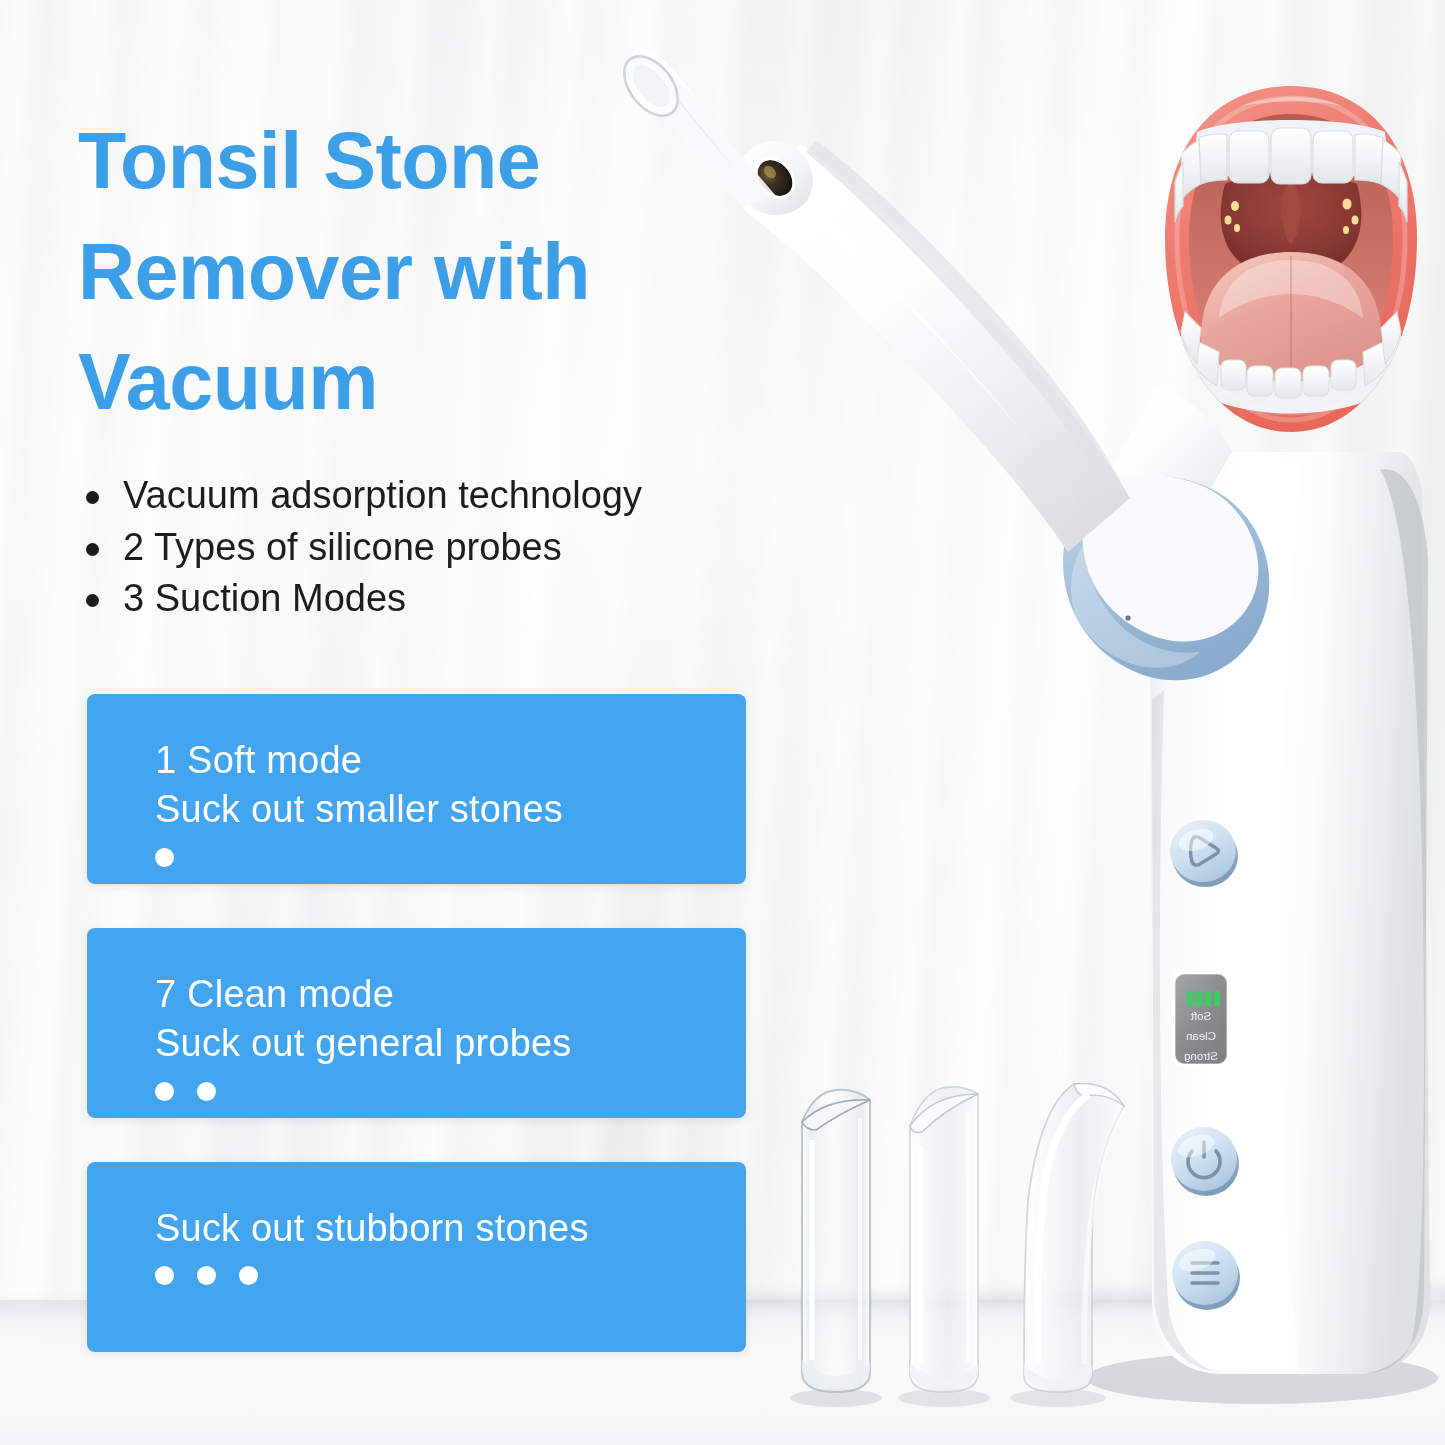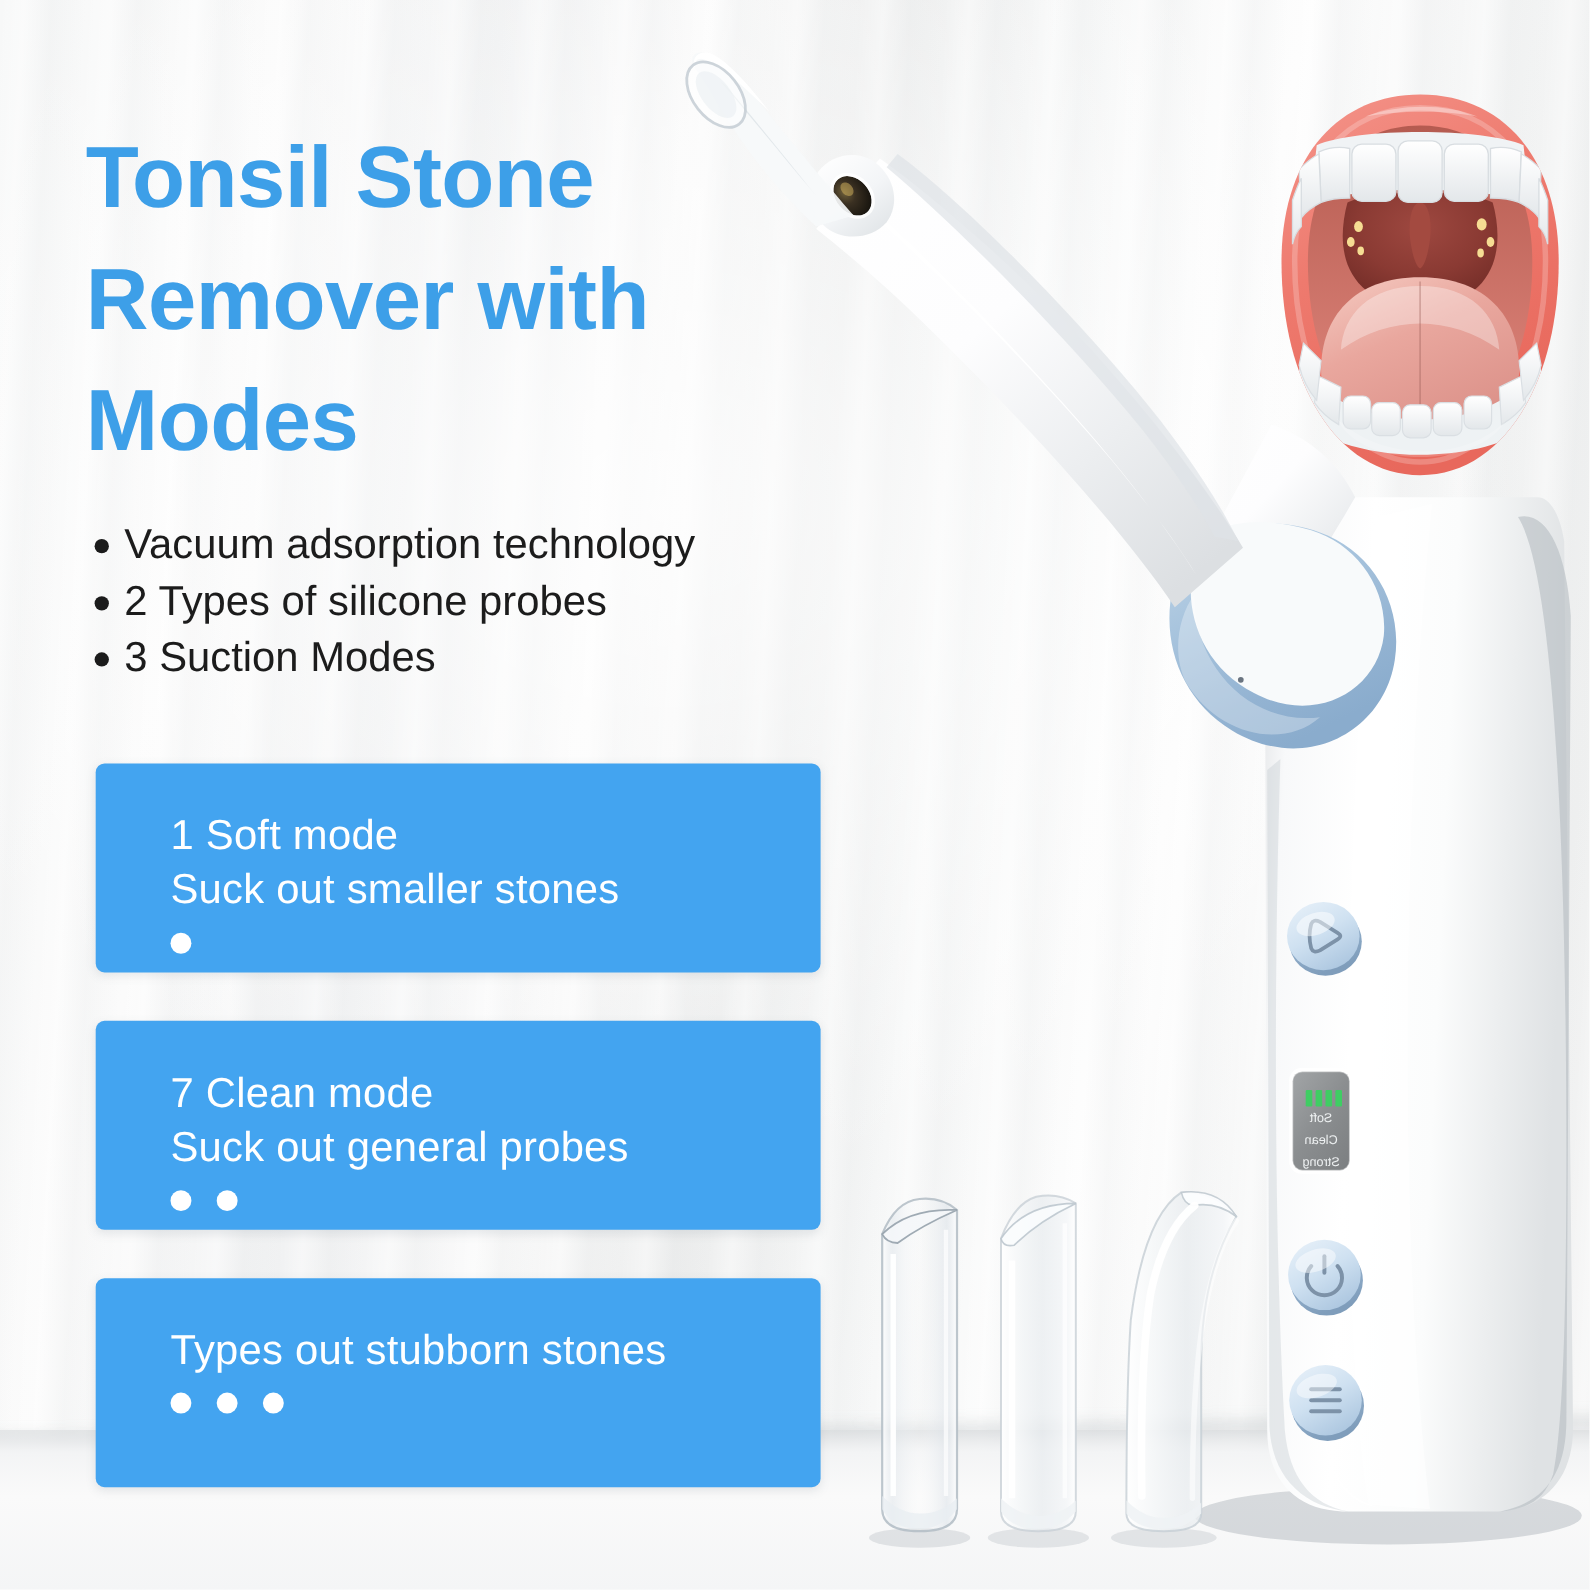--- a/index.html
+++ b/index.html
@@ -86,21 +86,21 @@
   
   .features {
     position: absolute;
     left: 86px;
     top: 474px;
     width: 700px;
   }
   .feat-row {
     display: flex;
     align-items: baseline;
-    gap: 14px;
+    gap: 24px;
     margin-bottom: 9px;
   }
   .feat-dot {
     flex: 0 0 auto;
     width: 13px; height: 13px;
     border-radius: 50%;
     background: #1b1b1b;
     transform: translateY(-4px);
   }
   .feat-text {
@@ -492,21 +492,21 @@
           <path d="M1024 1364 Q1040 1380 1058 1380 Q1078 1380 1092 1366 L1092 1376 Q1078 1390 1058 1390 Q1034 1390 1024 1376 Z" fill="rgba(238,242,245,0.85)"></path>
           <path d="M1038 1360 Q1036 1240 1046 1176 Q1058 1118 1086 1096" fill="none" stroke="rgba(255,255,255,0.95)" stroke-width="7" stroke-linecap="round"></path>
           <path d="M1084 1362 Q1084 1240 1098 1178 Q1108 1132 1124 1110" fill="none" stroke="rgba(255,255,255,0.55)" stroke-width="5" stroke-linecap="round"></path>
         </g>
       </g>
     </svg>
   </div>
 
   <div class="headline">Tonsil Stone
 Remover with
-Modes</div>
+Vacuum</div>
 
   <div class="features">
     <div class="feat-row">
       <span class="feat-dot"></span>
       <span class="feat-text">Vacuum adsorption technology</span>
     </div>
     <div class="feat-row">
       <span class="feat-dot"></span>
       <span class="feat-text">2 Types of silicone probes</span>
     </div>
@@ -529,21 +529,21 @@
     <div class="card">
       <div class="card-title">7 Clean mode</div>
       <div class="card-sub">Suck out general probes</div>
       <div class="card-dots">
         <i></i>
         <i></i>
       </div>
     </div>
 
     <div class="card">
-      <div class="card-sub">Types out stubborn stones</div>
+      <div class="card-sub">Suck out stubborn stones</div>
       <div class="card-dots">
         <i></i>
         <i></i>
         <i></i>
       </div>
     </div>
 
   </div>
 
 </div>

